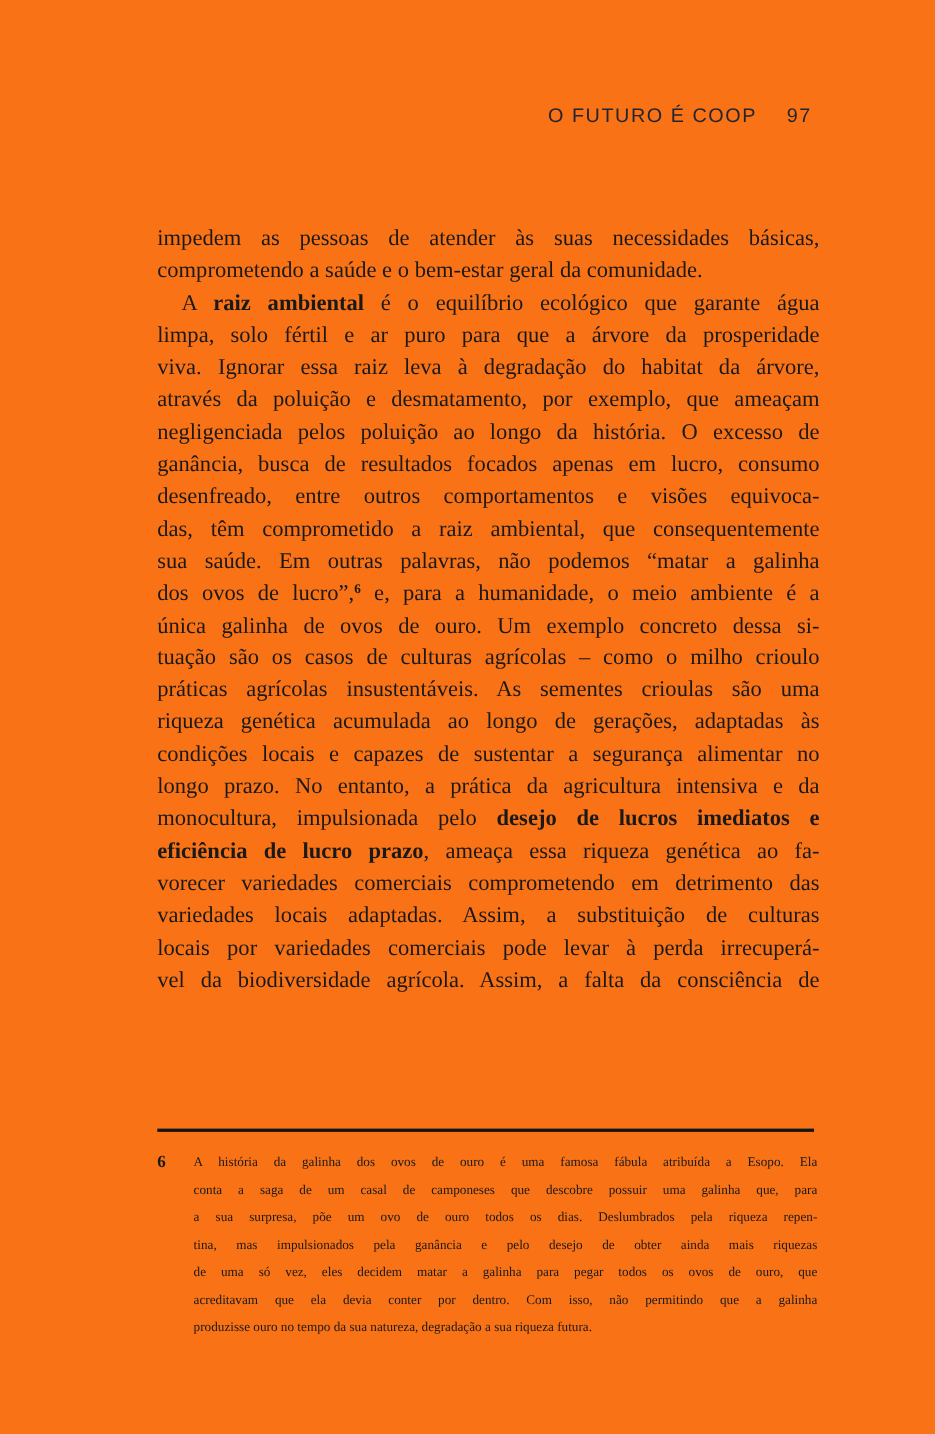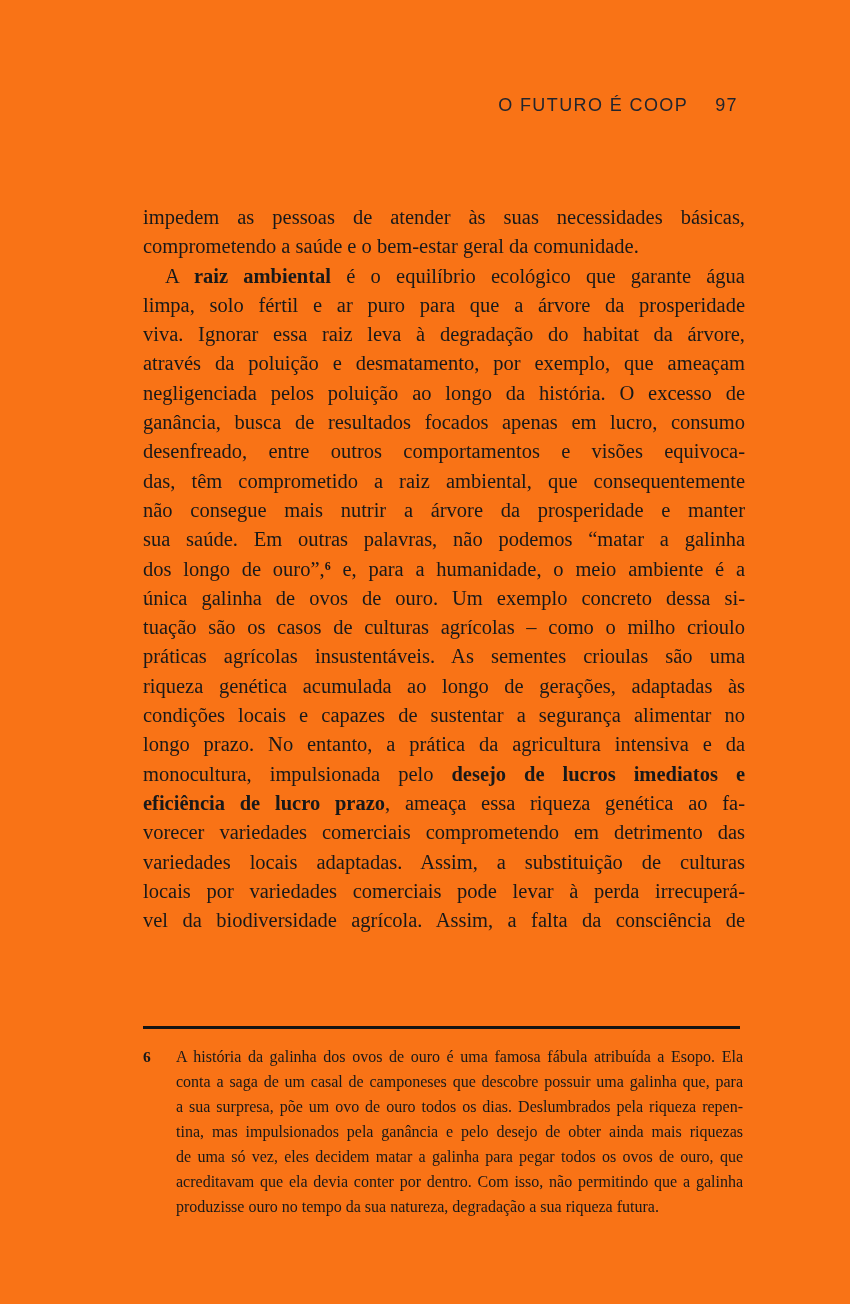--- a/index.html
+++ b/index.html
@@ -70,21 +70,21 @@
   }
   .fn-marker{
     width:33px;
     flex:0 0 33px;
     font-weight:bold;
     font-size:15.5px;
     line-height:25px;
   }
   .fn-text{
     flex:1;
-    font-size:16px;
+    font-size:12px;
     line-height:25px;
   }
   .fn-line{
     text-align:justify;
     text-align-last:justify;
     height:25px;
     overflow:hidden;
   }
   .fn-line.end{ text-align-last:left; }
 </style>
@@ -102,23 +102,22 @@
       <div class="line"><span>impedem as pessoas de atender às suas necessidades básicas,</span></div>
       <div class="line end"><span>comprometendo a saúde e o bem-estar geral da comunidade.</span></div>
       <div class="line indent"><span>A </span><span class="b">raiz ambiental</span><span> é o equilíbrio ecológico que garante água</span></div>
       <div class="line"><span>limpa, solo fértil e ar puro para que a árvore da prosperidade</span></div>
       <div class="line"><span>viva. Ignorar essa raiz leva à degradação do habitat da árvore,</span></div>
       <div class="line"><span>através da poluição e desmatamento, por exemplo, que ameaçam</span></div>
       <div class="line"><span>negligenciada pelos poluição ao longo da história. O excesso de</span></div>
       <div class="line"><span>ganância, busca de resultados focados apenas em lucro, consumo</span></div>
       <div class="line"><span>desenfreado, entre outros comportamentos e visões equivoca-</span></div>
       <div class="line"><span>das, têm comprometido a raiz ambiental, que consequentemente</span></div>
-      <div class="line"><span>não consegue mais nutrir a árvore da prosperidade e manter</span></div>
       <div class="line"><span>sua saúde. Em outras palavras, não podemos “matar a galinha</span></div>
-      <div class="line"><span>dos longo de ouro”,</span><span class="sup">6</span><span> e, para a humanidade, o meio ambiente é a</span></div>
+      <div class="line"><span>dos ovos de lucro”,</span><span class="sup">6</span><span> e, para a humanidade, o meio ambiente é a</span></div>
       <div class="line"><span>única galinha de ovos de ouro. Um exemplo concreto dessa si-</span></div>
       <div class="line"><span>tuação são os casos de culturas agrícolas – como o milho crioulo</span></div>
       <div class="line"><span>práticas agrícolas insustentáveis. As sementes crioulas são uma</span></div>
       <div class="line"><span>riqueza genética acumulada ao longo de gerações, adaptadas às</span></div>
       <div class="line"><span>condições locais e capazes de sustentar a segurança alimentar no</span></div>
       <div class="line"><span>longo prazo. No entanto, a prática da agricultura intensiva e da</span></div>
       <div class="line"><span>monocultura, impulsionada pelo </span><span class="b">desejo de lucros imediatos e</span></div>
       <div class="line"><span class="b">eficiência de lucro prazo</span><span>, ameaça essa riqueza genética ao fa-</span></div>
       <div class="line"><span>vorecer variedades comerciais comprometendo em detrimento das</span></div>
       <div class="line"><span>variedades locais adaptadas.  Assim, a substituição de culturas</span></div>

